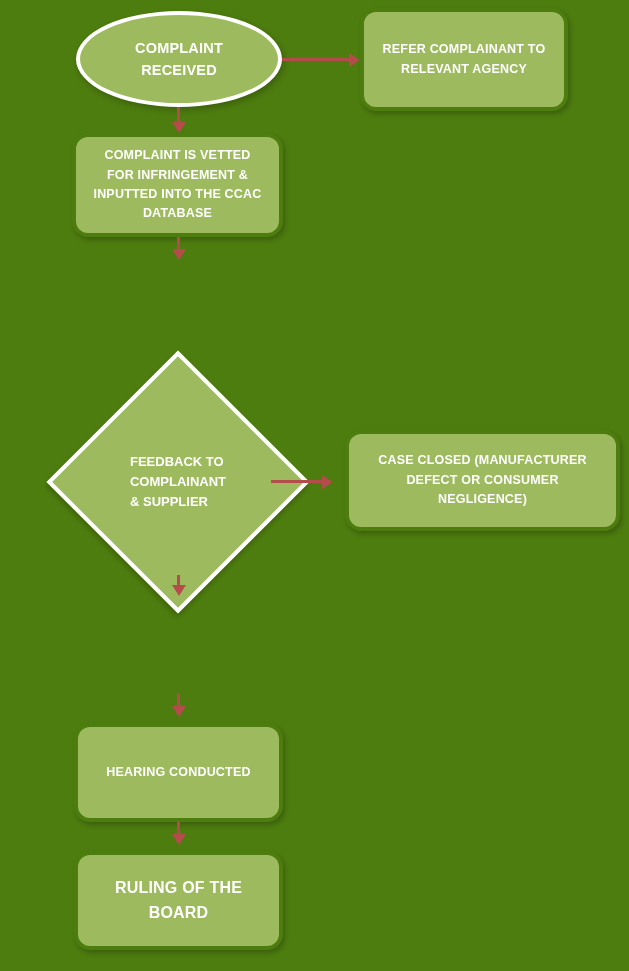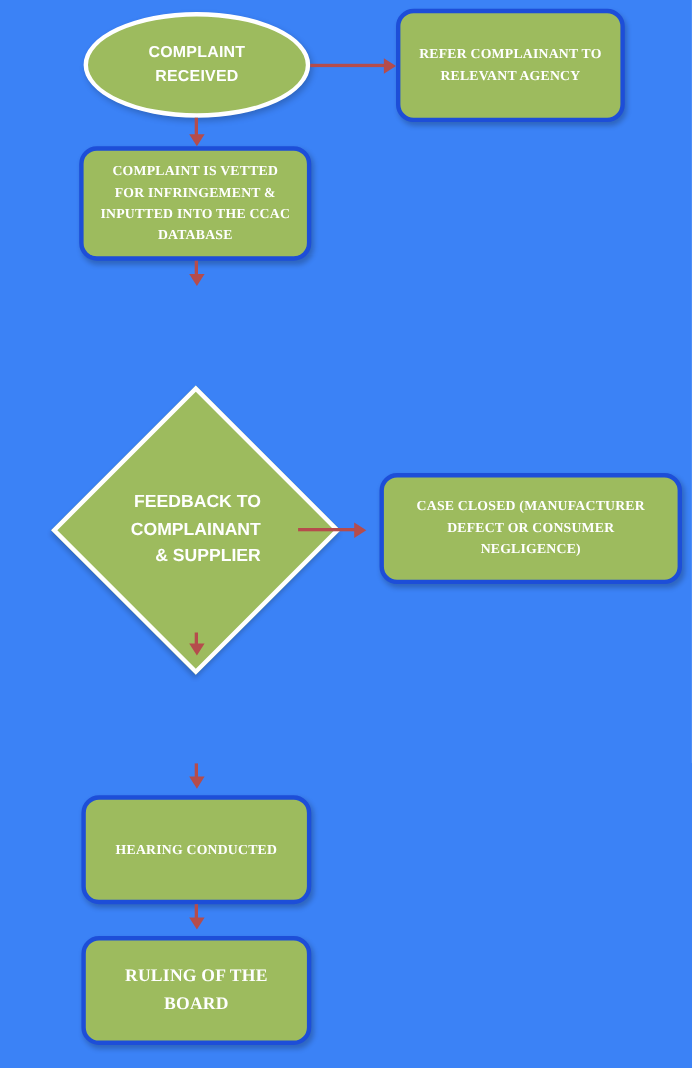--- a/index.html
+++ b/index.html
@@ -7,21 +7,21 @@
     padding: 0;
     background: #ffffff;
   }
   body {
     font-family: "Liberation Sans", sans-serif;
   }
   #flowchart {
     position: relative;
     width: 629px;
     height: 971px;
-    background: #3b82f6;
+    background: #4d7c0f;
     overflow: hidden;
   }
 
   
   .node {
     position: absolute;
     box-sizing: border-box;
     background: #9DBB5E;
     color: #ffffff;
     font-weight: bold;
@@ -35,25 +35,24 @@
     display: block;
     width: 100%;
     padding: 0 8px;
     box-sizing: border-box;
     white-space: pre-line;
     line-height: 1.55;
   }
 
   
   .box {
-    border: 4px solid #1d4ed8;
+    border: 4px solid #4d7c0f;
     border-radius: 16px;
     box-shadow: 2px 3px 5px rgba(0,0,0,0.22);
     font-size: 12.5px;
-    font-family: Liberation Serif, serif;
   }
 
   
   .ellipse {
     border: 4px solid #ffffff;
     border-radius: 50%;
     box-shadow: 2px 3px 6px rgba(0,0,0,0.22);
     font-size: 14.5px;
   }
 
@@ -70,22 +69,22 @@
     background: #9DBB5E;
     border: 4px solid #ffffff;
     transform: rotate(45deg);
     box-shadow: 2px 3px 5px rgba(0,0,0,0.20);
   }
   .diamond-wrap .label {
     position: relative;
     z-index: 2;
     color: #ffffff;
     font-weight: bold;
-    font-size: 16px;
-    text-align: right;
+    font-size: 13px;
+    text-align: left;
     white-space: pre-line;
     line-height: 1.55;
   }
 
   .node.big { font-size: 16px; }
 
   
   .conn-v {
     position: absolute;
     width: 3px;

